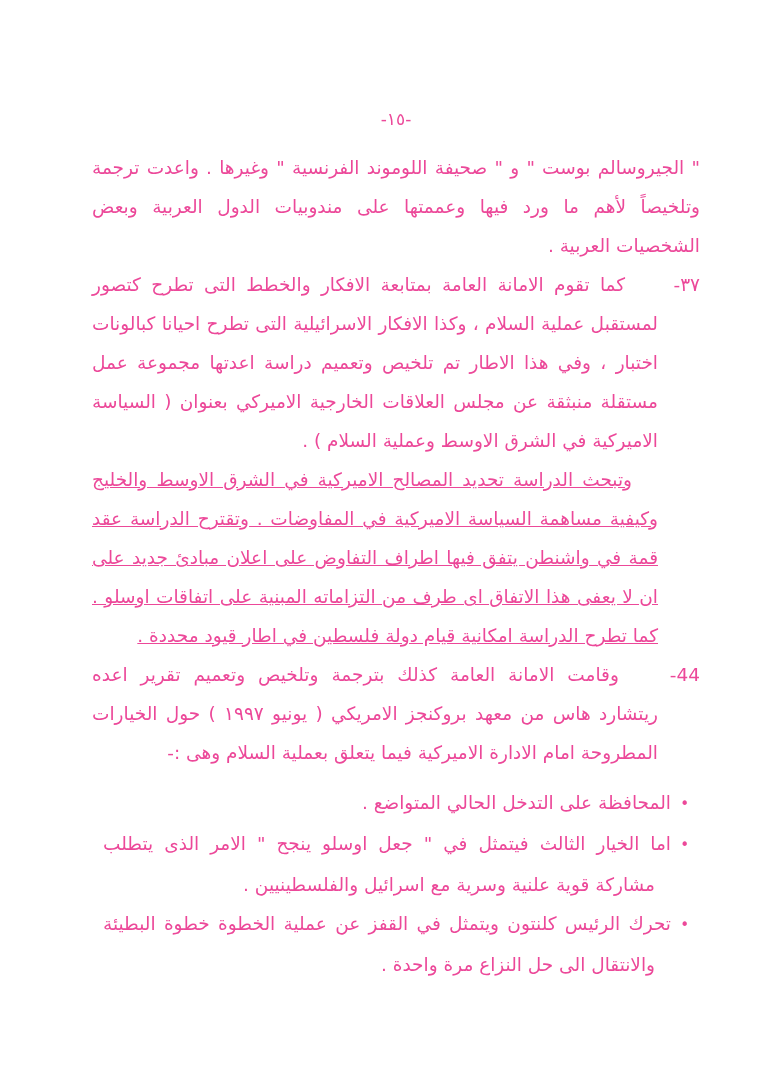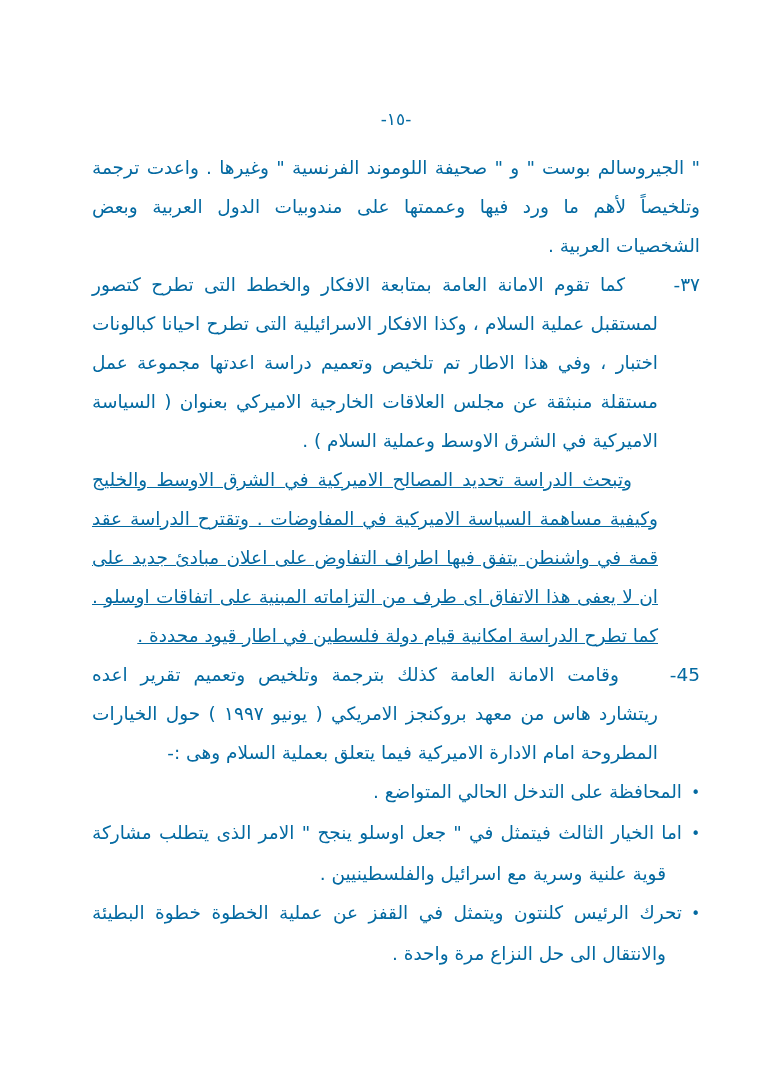--- a/index.html
+++ b/index.html
@@ -9,21 +9,21 @@
   }
   .page {
     position: relative;
     width: 770px;
     height: 1087px;
     margin: 0 auto;
     background: #ffffff;
     overflow: hidden;
     direction: rtl;
     font-family: "DejaVu Sans", "Liberation Sans", sans-serif;
-    color: #0369a1;
+    color: #ec4899;
     border-radius: 24px;
   }
   .content {
     padding: 100px 70px 0 92px; 
     font-size: 18.5px;
     line-height: 39px;
   }
   .page-number {
     text-align: center;
     font-size: 17px;
@@ -45,21 +45,21 @@
     margin-left: 38px;
   }
   
   p.indent-first {
     padding-right: 42px;
     text-indent: 26px;
     text-decoration: underline;
   }
   
   .bullets {
-    margin: 0;
+    margin: 11px;
   }
   .bullet-item {
     margin: 0 62px 0 0;
     padding-right: 34px;
     text-indent: -34px;
     text-align: justify;
     text-justify: inter-word;
   }
   .bullet-glyph {
     display: inline-block;
@@ -75,21 +75,21 @@
   <div class="content">
 
     <div class="page-number">-١٥-</div>
 
     <p class="para">" الجيروسالم بوست " و " صحيفة اللوموند الفرنسية " وغيرها . واعدت ترجمة وتلخيصاً لأهم ما ورد فيها وعممتها على مندوبيات الدول العربية وبعض الشخصيات العربية .</p>
 
     <p class="para hang"><span class="pnum">٣٧-</span> <span>كما تقوم الامانة العامة بمتابعة الافكار والخطط التى تطرح كتصور لمستقبل عملية السلام ، وكذا الافكار الاسرائيلية التى تطرح احيانا كبالونات اختبار ، وفي هذا الاطار تم تلخيص وتعميم دراسة اعدتها مجموعة عمل مستقلة منبثقة عن مجلس العلاقات الخارجية الاميركي بعنوان ( السياسة الاميركية في الشرق الاوسط وعملية السلام ) .</span></p>
 
     <p class="para indent-first">وتبحث الدراسة تحديد المصالح الاميركية في الشرق الاوسط والخليج وكيفية مساهمة السياسة الاميركية في المفاوضات . وتقترح الدراسة عقد قمة في واشنطن يتفق فيها اطراف التفاوض على اعلان مبادئ جديد على ان لا يعفى هذا الاتفاق اى طرف من التزاماته المبنية على اتفاقات اوسلو . كما تطرح الدراسة امكانية قيام دولة فلسطين في اطار قيود محددة .</p>
 
-    <p class="para hang"><span class="pnum">45-</span> <span>وقامت الامانة العامة كذلك بترجمة وتلخيص وتعميم تقرير اعده ريتشارد هاس من معهد بروكنجز الامريكي ( يونيو ١٩٩٧ ) حول الخيارات المطروحة امام الادارة الاميركية فيما يتعلق بعملية السلام وهى :-</span></p>
+    <p class="para hang"><span class="pnum">44-</span> <span>وقامت الامانة العامة كذلك بترجمة وتلخيص وتعميم تقرير اعده ريتشارد هاس من معهد بروكنجز الامريكي ( يونيو ١٩٩٧ ) حول الخيارات المطروحة امام الادارة الاميركية فيما يتعلق بعملية السلام وهى :-</span></p>
 
     <div class="bullets">
 
       <p class="para bullet-item"><span class="bullet-glyph">•</span><span>المحافظة على التدخل الحالي المتواضع .</span></p>
 
       <p class="para bullet-item"><span class="bullet-glyph">•</span><span>اما الخيار الثالث فيتمثل في " جعل اوسلو ينجح " الامر الذى يتطلب مشاركة قوية علنية وسرية مع اسرائيل والفلسطينيين .</span></p>
 
       <p class="para bullet-item"><span class="bullet-glyph">•</span><span>تحرك الرئيس كلنتون ويتمثل في القفز عن عملية الخطوة خطوة البطيئة والانتقال الى حل النزاع مرة واحدة .</span></p>
 
     </div>

